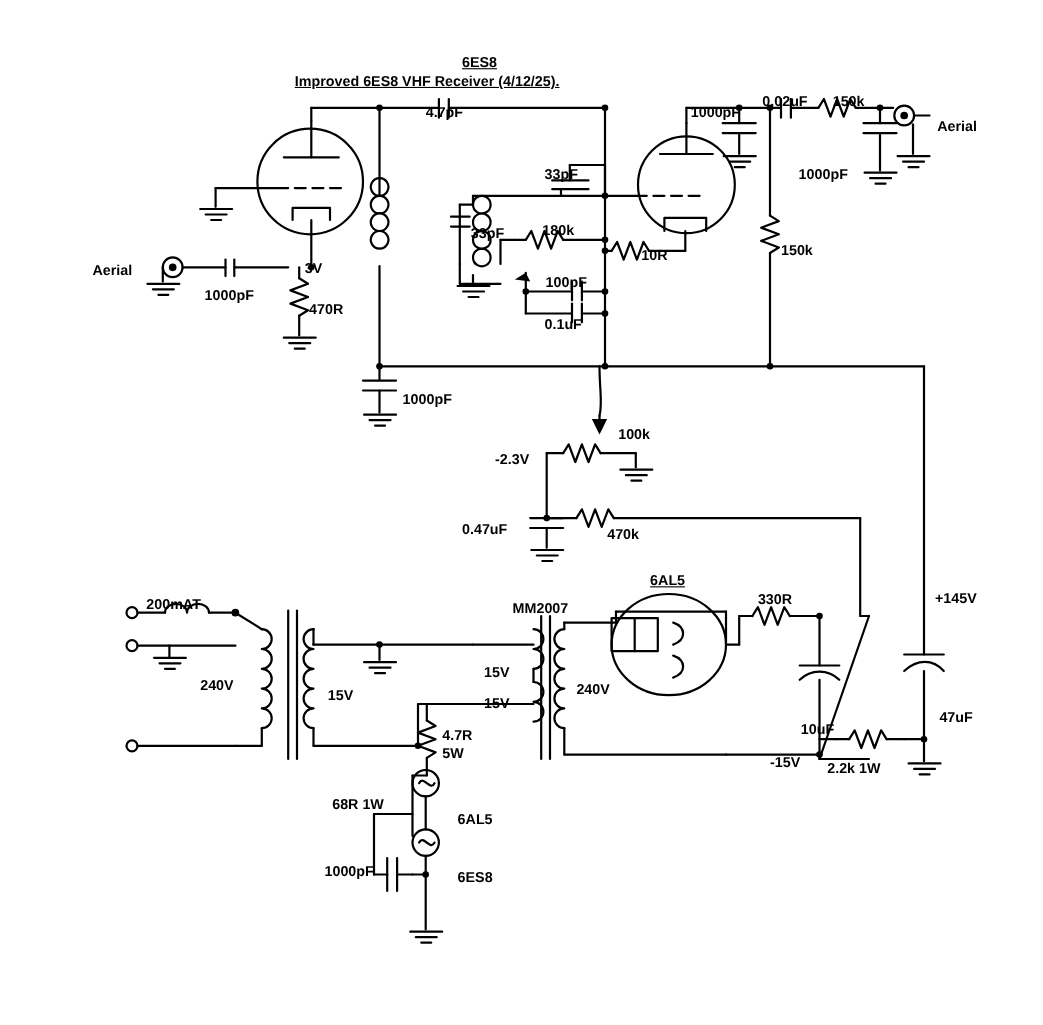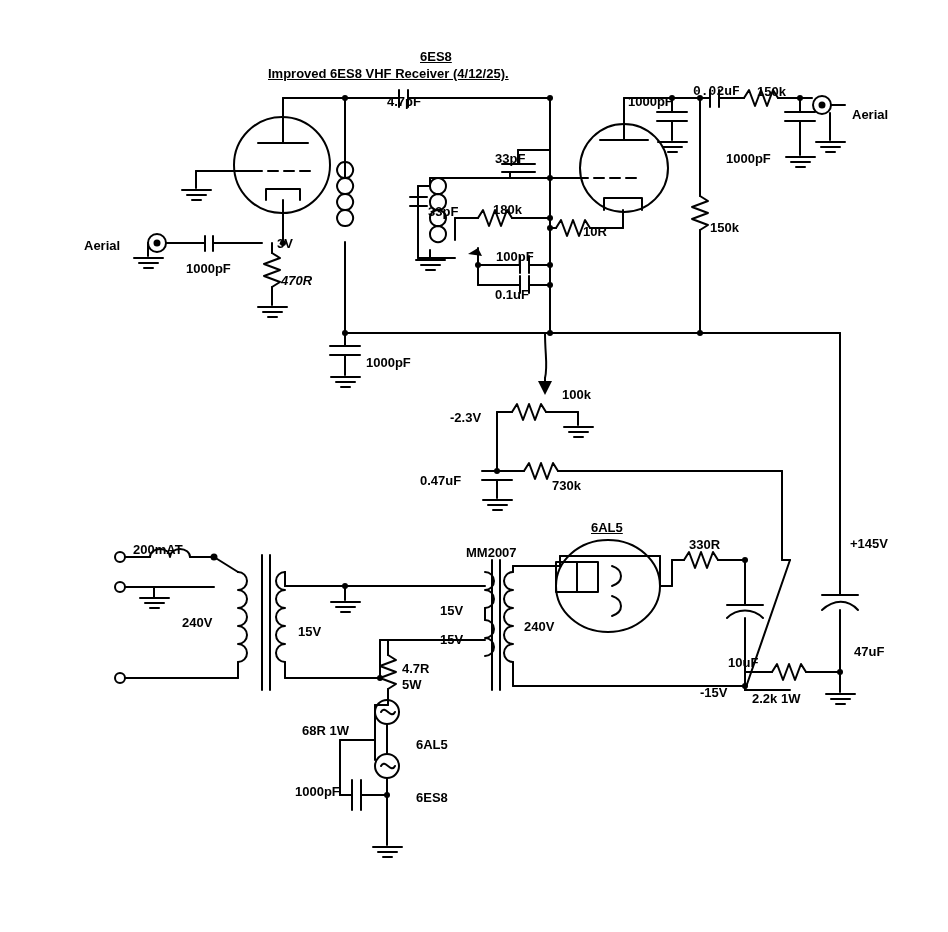--- a/index.html
+++ b/index.html
@@ -53,39 +53,39 @@
 <div id="root">
 
   <div class="lbl title" style="left:268px; top:36px;margin-top:31px;">Improved 6ES8 VHF Receiver (4/12/25).</div>
   <div class="lbl heading" style="left:420px; top:50px;">6ES8</div>
   <div class="lbl heading" style="left:591px; top:521px;">6AL5</div>
 
   <div class="lbl bold" style="left:84px; top:239px;">Aerial</div>
   <div class="lbl bold" style="left:852px; top:108px;">Aerial</div>
 
   <div class="lbl bold" style="left:186px; top:262px;">1000pF</div>
-  <div class="lbl bold" style="left:281px; top:274px;font-style:italic;">470R</div>
+  <div class="lbl bold" style="left:281px; top:274px;">470R</div>
   <div class="lbl bold" style="left:277px; top:237px;">3V</div>
   <div class="lbl bold" style="left:387px; top:95px;">4.7pF</div>
   <div class="lbl bold" style="left:428px; top:205px;">33pF</div>
   <div class="lbl bold" style="left:495px; top:152px;">33pF</div>
   <div class="lbl bold" style="left:493px; top:203px;">180k</div>
   <div class="lbl bold" style="left:496px; top:250px;">100pF</div>
   <div class="lbl bold" style="left:495px; top:288px;">0.1uF</div>
   <div class="lbl bold" style="left:583px; top:225px;text-align:center;">10R</div>
   <div class="lbl bold" style="left:628px; top:95px;">1000pF</div>
-  <div class="lbl bold" style="left:693px; top:85px;font-family:Liberation Mono, monospace;">0.02uF</div>
+  <div class="lbl bold" style="left:693px; top:85px;">0.02uF</div>
   <div class="lbl bold" style="left:757px; top:85px;">150k</div>
   <div class="lbl bold" style="left:726px; top:152px;">1000pF</div>
   <div class="lbl bold" style="left:710px; top:221px;">150k</div>
   <div class="lbl bold" style="left:366px; top:356px;">1000pF</div>
   <div class="lbl bold" style="left:562px; top:388px;">100k</div>
   <div class="lbl bold" style="left:450px; top:411px;">-2.3V</div>
   <div class="lbl bold" style="left:420px; top:474px;">0.47uF</div>
-  <div class="lbl bold" style="left:552px; top:479px;">730k</div>
+  <div class="lbl bold" style="left:552px; top:479px;">470k</div>
   <div class="lbl bold" style="left:133px; top:543px;">200mAT</div>
   <div class="lbl bold" style="left:182px; top:616px;">240V</div>
   <div class="lbl bold" style="left:298px; top:625px;">15V</div>
   <div class="lbl bold" style="left:466px; top:546px;text-align:right;">MM2007</div>
   <div class="lbl bold" style="left:440px; top:604px;">15V</div>
   <div class="lbl bold" style="left:440px; top:633px;">15V</div>
   <div class="lbl bold" style="left:524px; top:620px;">240V</div>
   <div class="lbl bold" style="left:402px; top:662px;">4.7R</div>
   <div class="lbl bold" style="left:402px; top:678px;">5W</div>
   <div class="lbl bold" style="left:302px; top:724px;">68R 1W</div>

